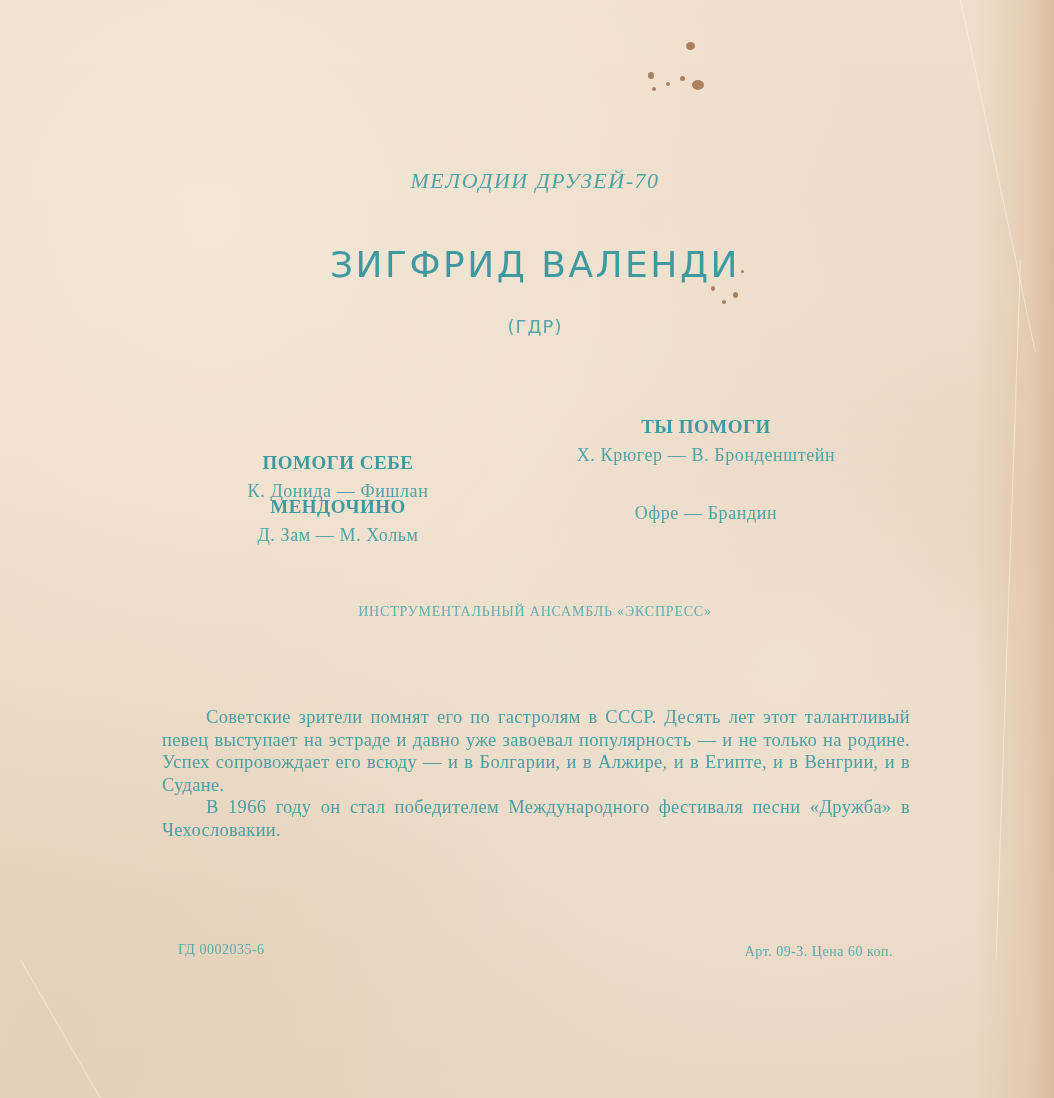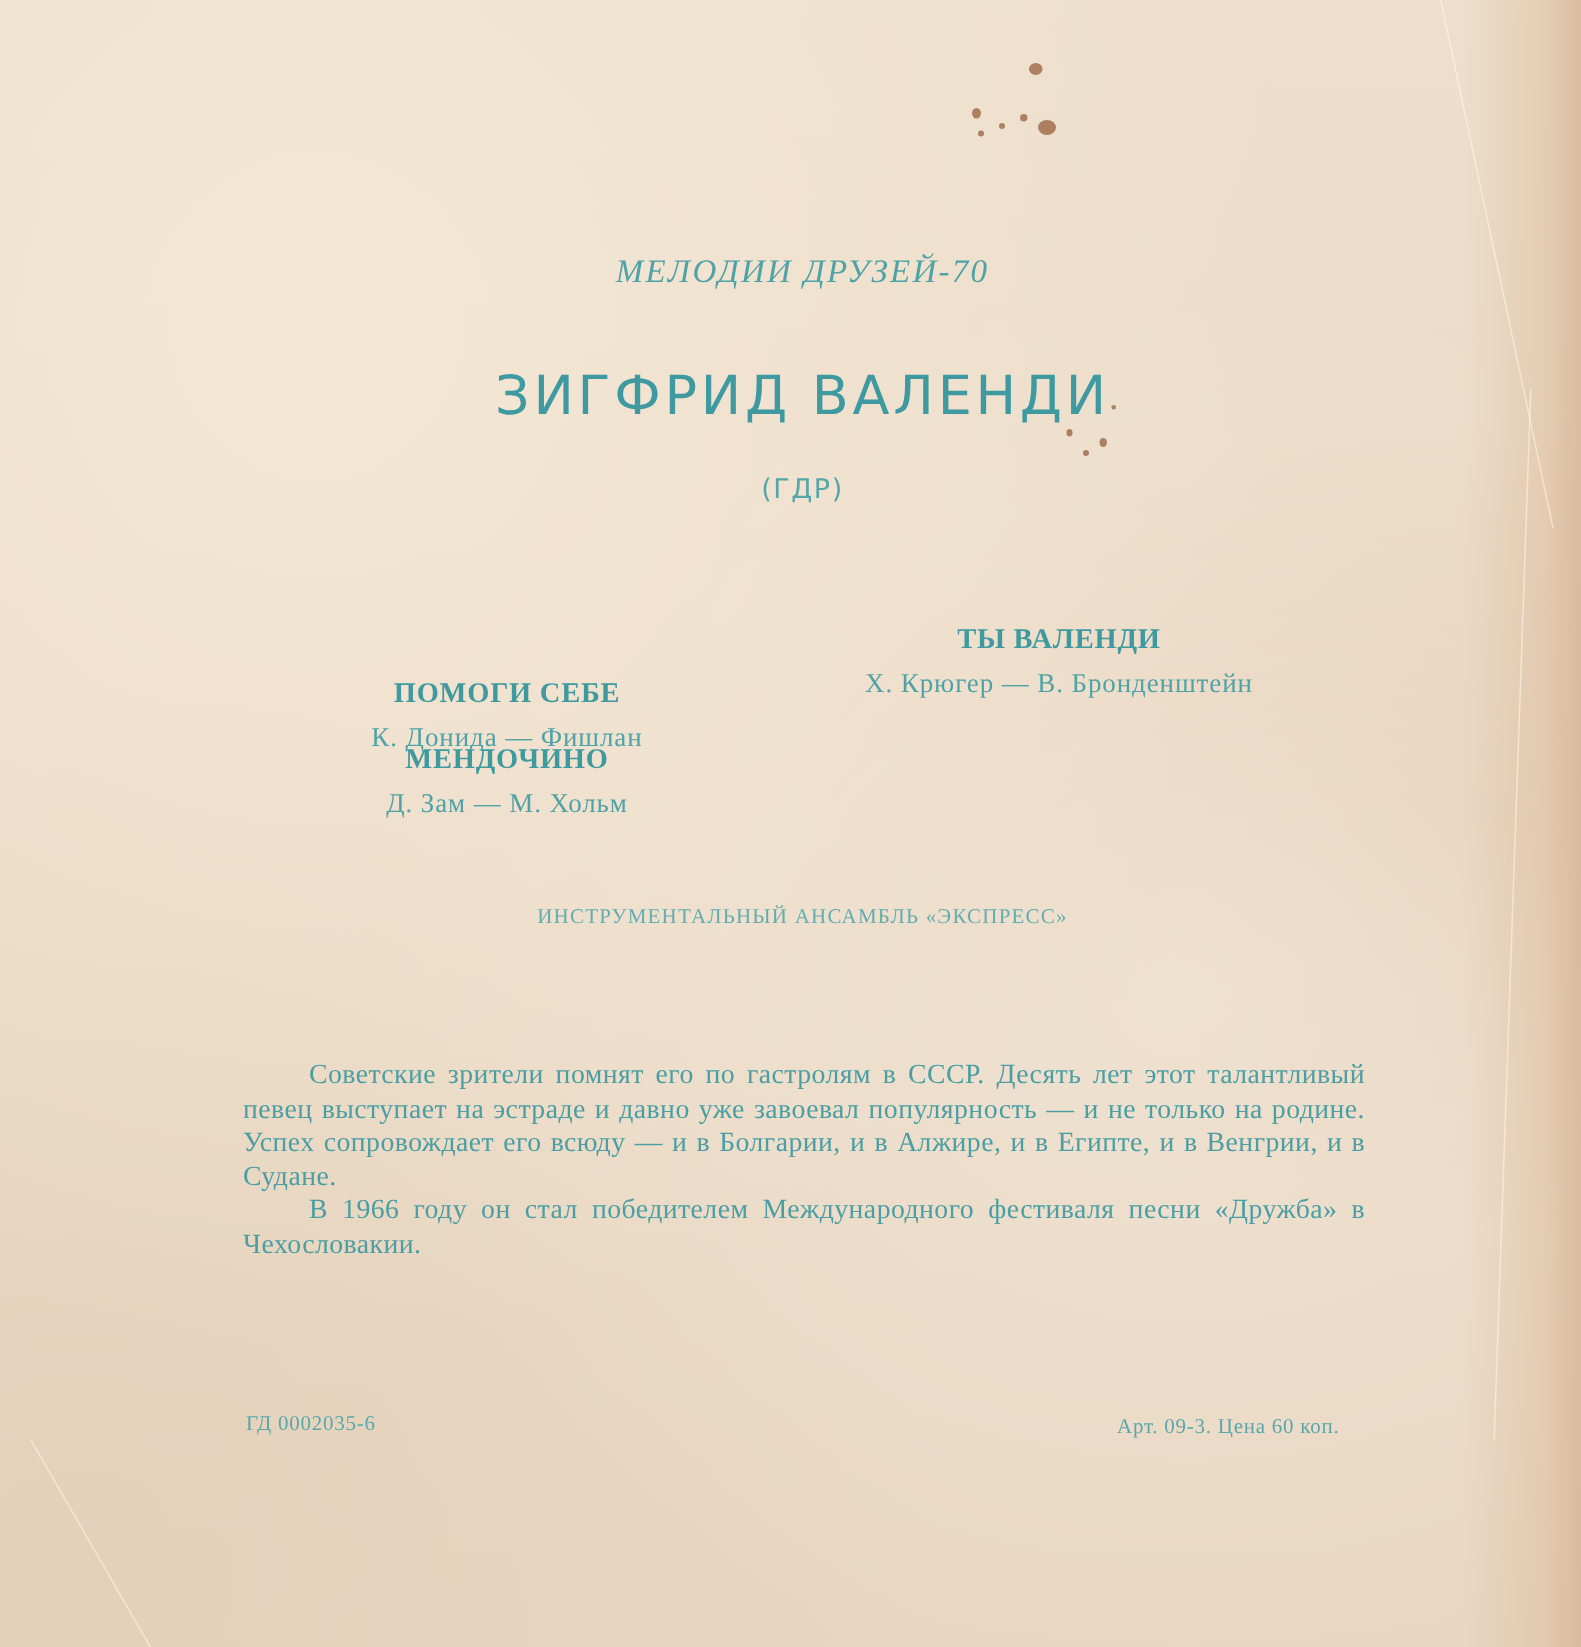--- a/index.html
+++ b/index.html
@@ -113,21 +113,21 @@
       color: #4b9ea3;
       text-align: justify;
       letter-spacing: 0.3px;
     }
     .bio p {
       margin: 0;
       text-indent: 44px;
     }
     .footer-left {
       position: absolute;
-      left: 164px;
+      left: 178px;
       top: 942px;
       font-size: 14px;
       color: #5aa8ab;
       letter-spacing: 0.5px;
     }
     .footer-right {
       position: absolute;
       right: 161px;
       top: 944px;
       font-size: 14px;
@@ -159,30 +159,31 @@
   <div class="center series">МЕЛОДИИ ДРУЗЕЙ-70</div>
   <div class="center artist">ЗИГФРИД ВАЛЕНДИ</div>
   <div class="center country">(ГДР)</div>
 
   <div class="song" style="left:198px; top:416px; width:280px;margin-top:36px;">
     <div class="song-title">ПОМОГИ СЕБЕ</div>
     <div class="song-credits">К. Донида — Фишлан</div>
   </div>
 
   <div class="song" style="left:516px; top:416px; width:380px;">
-    <div class="song-title">ТЫ ВАЛЕНДИ</div>
+    <div class="song-title">ТЫ ПОМОГИ</div>
     <div class="song-credits">Х. Крюгер — В. Бронденштейн</div>
   </div>
 
   <div class="song" style="left:198px; top:496px; width:280px;">
     <div class="song-title">МЕНДОЧИНО</div>
     <div class="song-credits">Д. Зам — М. Хольм</div>
   </div>
 
   <div class="song" style="left:516px; top:496px; width:380px;">
+    <div class="song-credits">Офре — Брандин</div>
   </div>
 
   <div class="center ensemble">ИНСТРУМЕНТАЛЬНЫЙ АНСАМБЛЬ «ЭКСПРЕСС»</div>
 
   <div class="bio">
     <p>Советские зрители помнят его по гастролям в СССР. Десять лет этот талантливый певец выступает на эстраде и давно уже завоевал популярность — и не только на родине. Успех сопровождает его всюду — и в Болгарии, и в Алжире, и в Египте, и в Венгрии, и в Судане.</p>
     <p>В 1966 году он стал победителем Международного фестиваля песни «Дружба» в Чехословакии.</p>
   </div>
 
   <div class="footer-left">ГД 0002035-6</div>

